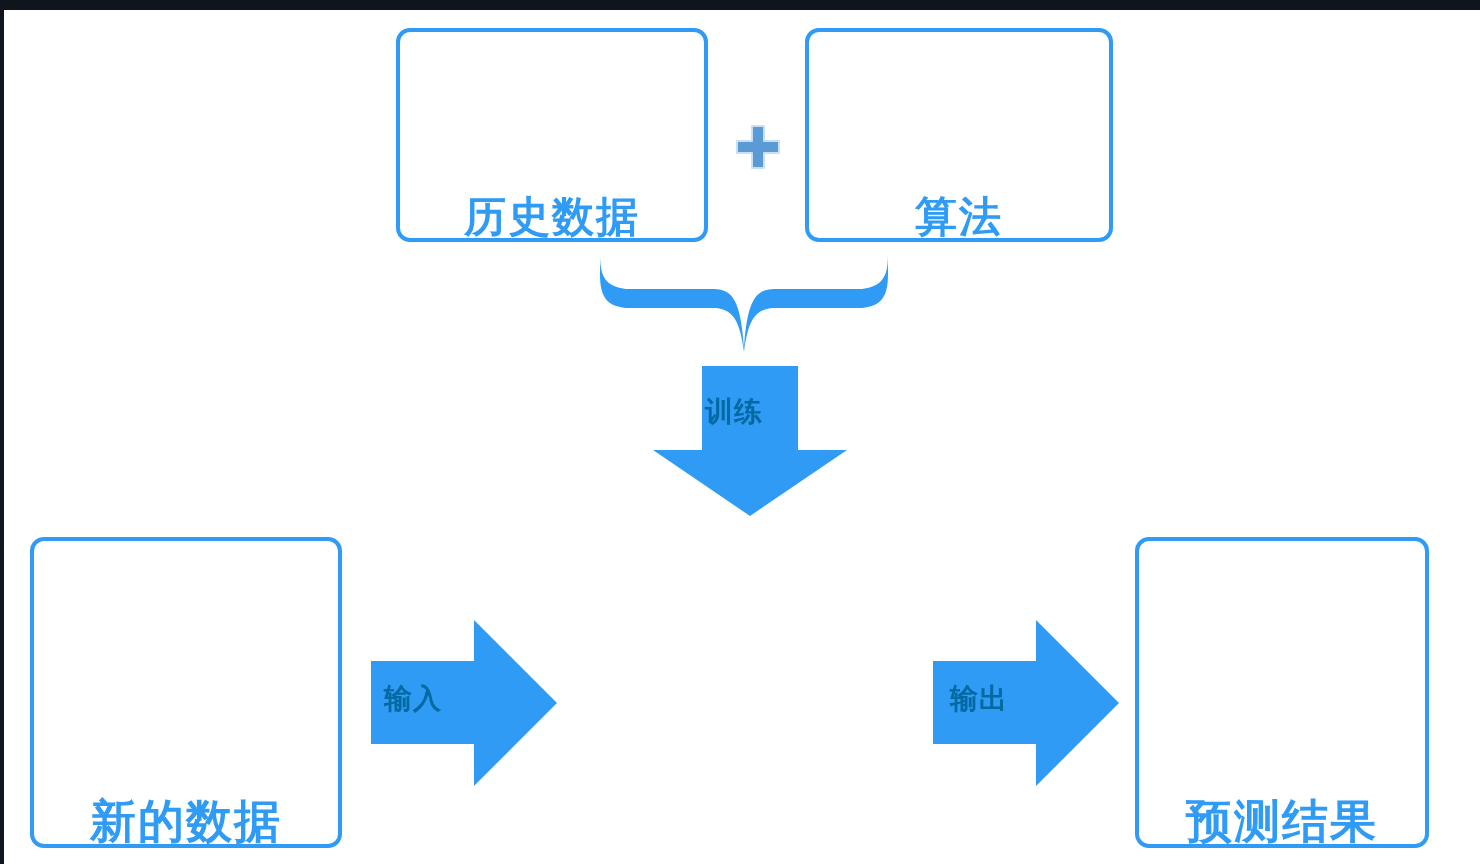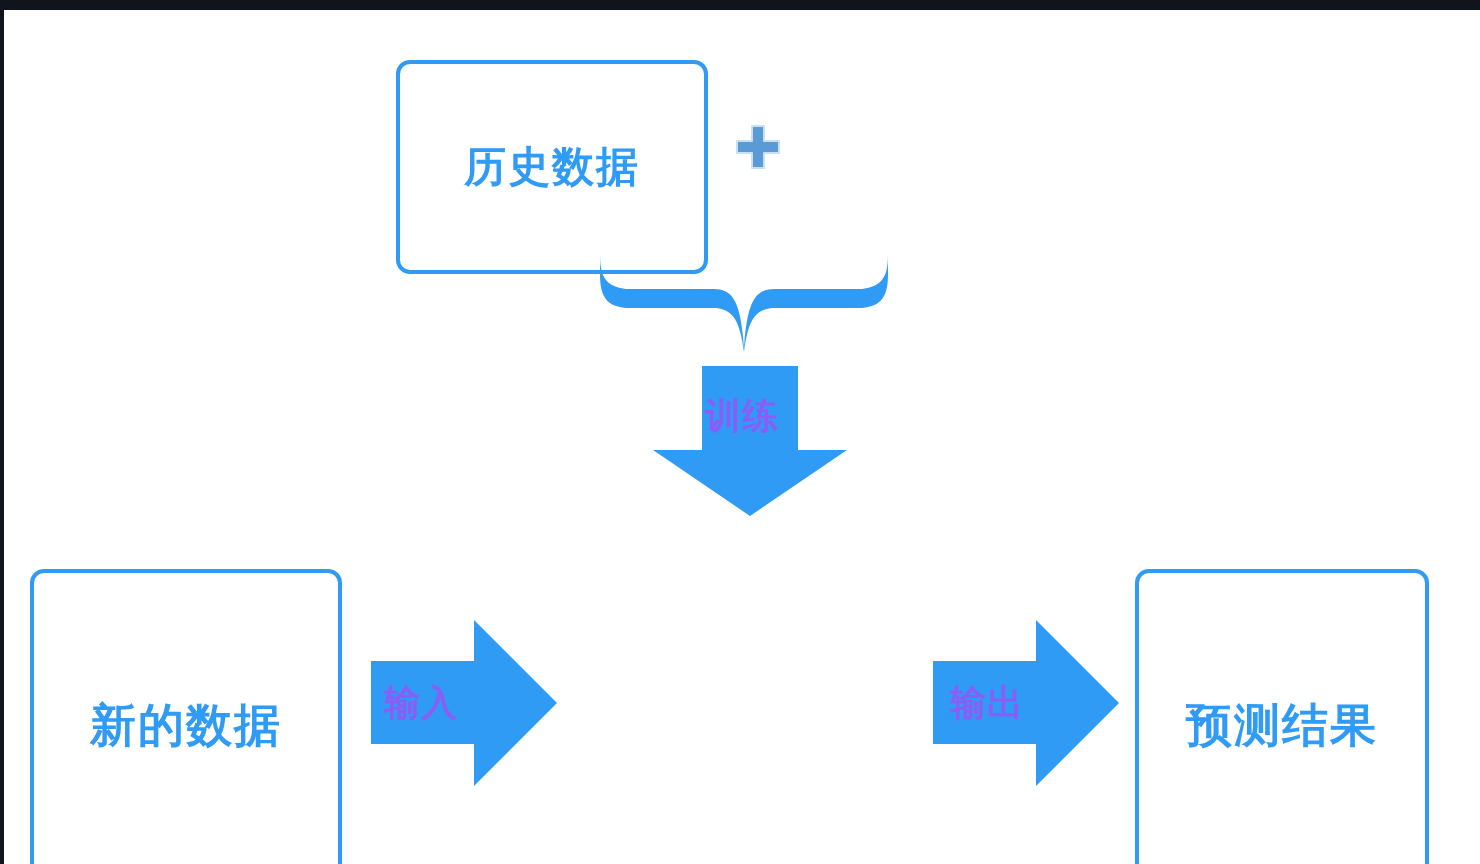--- a/index.html
+++ b/index.html
@@ -30,23 +30,22 @@
   }
 
   
   .node {
     position: absolute;
     box-sizing: border-box;
     background: #ffffff;
     border: 4px solid #2f9bf5;
     border-radius: 14px;
     display: flex;
-    align-items: center;
+    align-items: flex-end;
     justify-content: center;
-    margin-top: 32px;
   }
   .node-label {
     color: #2f9bf5;
     font-weight: bold;
     letter-spacing: 2px;
     white-space: nowrap;
     line-height: 1;
   }
   .node-label.sm { font-size: 42px; }
   .node-label.md { font-size: 46px; }
@@ -62,23 +61,23 @@
   .brace {
     position: absolute;
   }
 
   
   .down-arrow {
     position: absolute;
   }
   .arrow-caption {
     position: absolute;
-    color: #8b5cf6;
+    color: #0369a1;
     font-weight: bold;
-    font-size: 36px;
+    font-size: 28px;
     letter-spacing: 1px;
     white-space: nowrap;
     line-height: 1;
   }
 
   
   .right-arrow {
     position: absolute;
   }
 </style>
@@ -93,20 +92,23 @@
   <div class="node" style="left:396px; top:28px; width:312px; height:214px;">
     <span class="node-label sm">历史数据</span>
   </div>
 
   <div class="plus" style="left:735px; top:124px;">
     <svg width="46" height="46" viewBox="0 0 46 46" aria-hidden="true">
       <path d="M17 2 H29 V17 H44 V29 H29 V44 H17 V29 H2 V17 H17 Z" fill="#5b9bd5" stroke="#c9dff3" stroke-width="2" stroke-linejoin="round"></path>
     </svg>
   </div>
 
+  <div class="node" style="left:805px; top:28px; width:308px; height:214px;">
+    <span class="node-label sm">算法</span>
+  </div>
 
   <div class="brace" style="left:596px; top:252px; width:296px; height:100px;">
     <svg width="296" height="100" viewBox="0 0 296 100" aria-hidden="true">
       <path d="M4 0
                C4 20, 6 34, 30 37
                L118 37
                C138 37, 145 52, 148 96
                C151 52, 158 37, 178 37
                L266 37
                C290 34, 292 20, 292 0

